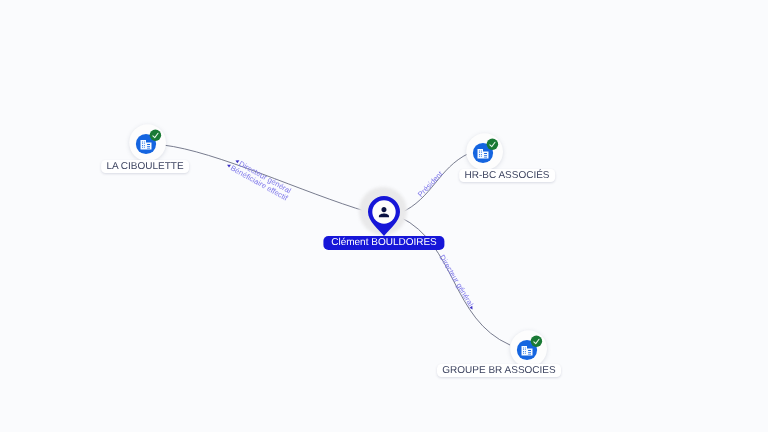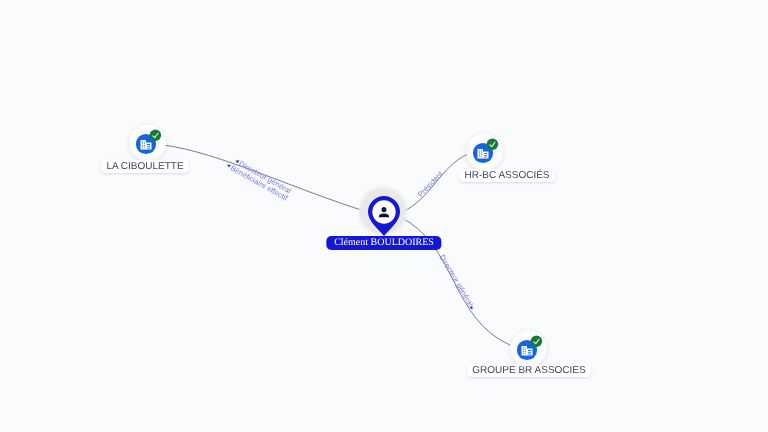--- a/index.html
+++ b/index.html
@@ -88,26 +88,26 @@
           <circle cx="26" cy="26" r="10.1" fill="#1565e0"></circle>
           <g transform="translate(20.5,22) scale(1)" fill="#f7fbff">
             <path fill-rule="evenodd" d="M0,0 H5.5 V2.5 H11 V9.5 H0 Z M1.6,1.4 h0.8 v1 h-0.8 z M3.4,1.4 h0.8 v1 h-0.8 z M1.6,3.2 h0.8 v0.9 h-0.8 z M3.4,3.2 h0.8 v0.9 h-0.8 z M1.6,5.0 h0.8 v0.9 h-0.8 z M3.4,5.0 h0.8 v0.9 h-0.8 z M1.6,6.8 h0.8 v0.9 h-0.8 z M3.4,6.8 h0.8 v0.9 h-0.8 z M6.6,4.1 h2.9 v0.85 h-2.9 z M6.6,5.9 h2.9 v0.85 h-2.9 z M6.6,7.7 h2.9 v0.85 h-2.9 z"></path>
           </g>
           <g>
             <circle cx="35.4" cy="17.3" r="5.75" fill="#1a7a35"></circle>
             <path d="M32.85 17.85 L34.75 19.65 L38.0 15.2" fill="none" stroke="#e8f7ec" stroke-width="1.05" stroke-linecap="round" stroke-linejoin="round"></path>
           </g>
         </svg>
       </div>
-      <div class="node-chip" style="left: 529px; top: 364px;">GROUPE BR ASSOCIES</div>
+      <div class="node-chip" style="left: 499px; top: 364px;">GROUPE BR ASSOCIES</div>
       <div class="node person" style="left: 384px; top: 212px;">
         <svg width="80" height="80" viewBox="0 0 80 80">
           <circle cx="39" cy="39" r="24" fill="#e9e9ea" style="filter:blur(1.6px)"></circle>
           <path d="M40 40 m-16.0 0 a16.0 16.0 0 1 1 32.0 0 c0 9.4 -10.7 17.2 -16.0 24.0 c-5.3 -6.8 -16.0 -14.6 -16.0 -24.0 z" fill="#1616d8"></path>
           <circle cx="40" cy="40" r="11.7" fill="#fdfdfd"></circle>
           <g transform="translate(32.37,32.57) scale(0.633)" fill="#0b1344">
             <path d="M12 12c-2.2 0-4-1.8-4-4s1.8-4 4-4 4 1.8 4 4-1.8 4-4 4zm0 2c2.7 0 8 1.3 8 4v2H4v-2c0-2.7 5.3-4 8-4z"></path>
           </g>
         </svg>
       </div>
-      <div class="node-chip person" style="left: 384px; top: 236px; font-family: Liberation Serif, serif;">Clément BOULDOIRES</div>
+      <div class="node-chip person" style="left: 384px; top: 236px;">Clément BOULDOIRES</div>
     </div>
 </div>
 
 </body></html>

